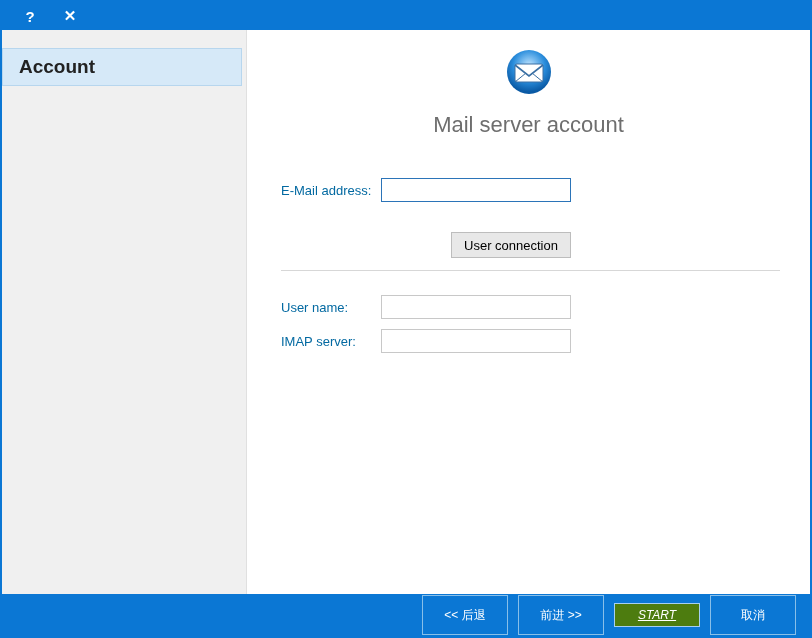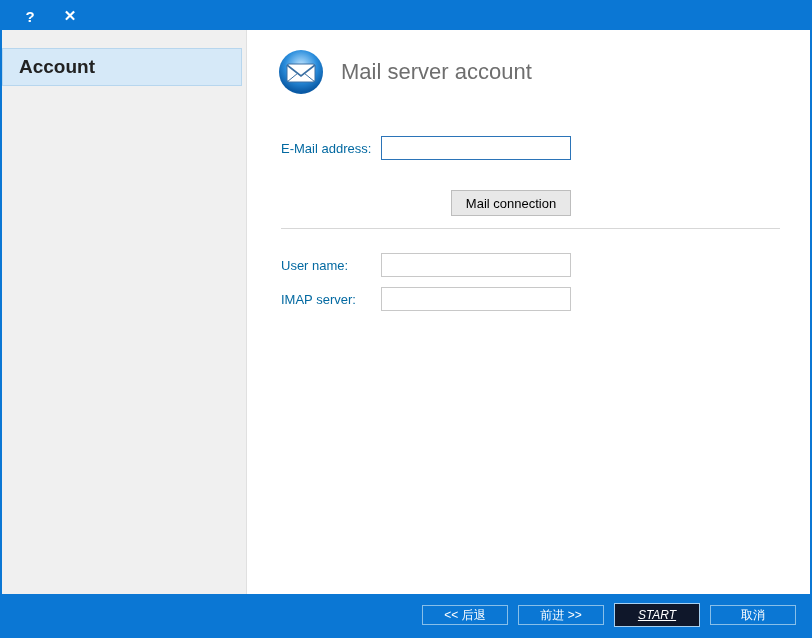--- a/index.html
+++ b/index.html
@@ -58,20 +58,21 @@
     flex: 1;
     padding: 18px 30px 0 30px;
     display: flex;
     flex-direction: column;
   }
   .header-row {
     display: flex;
     align-items: center;
     gap: 16px;
     margin-bottom: 40px;
+    flex-direction: column;
   }
   .mail-icon {
     width: 48px;
     height: 48px;
   }
   .page-title {
     font-size: 22px;
     color: #6e6e6e;
     font-weight: 400;
   }
@@ -123,34 +124,34 @@
     height: 42px;
     display: flex;
     align-items: center;
     justify-content: flex-end;
     padding: 0 14px;
     gap: 10px;
   }
   .footer-spacer { flex: 1; }
   .nav-btn {
     width: 86px;
-    height: 20px;
+    height: 40px;
     background: #0b77d4;
     border: 1px solid #88bfe9;
     color: #fff;
     font-size: 12px;
     cursor: pointer;
     display: inline-flex;
     align-items: center;
     justify-content: center;
   }
   .start-btn {
     width: 86px;
     height: 24px;
-    background: #0f172a;
+    background: #4d7c0f;
     border: 1px solid #a6d0f1;
     color: #fff;
     font-size: 12px;
     font-style: italic;
     text-decoration: underline;
     cursor: pointer;
     display: inline-flex;
     align-items: center;
     justify-content: center;
   }
@@ -192,21 +193,21 @@
       <span class="page-title">Mail server account</span>
     </div>
 
     <div class="form-area">
       <div class="form-row">
         <span class="form-label">E-Mail address:</span>
         <input class="form-input" type="text" value="" style="">
       </div>
 
       <div class="test-row">
-        <button class="test-btn">Mail connection</button>
+        <button class="test-btn">User connection</button>
       </div>
 
       <hr class="divider">
 
       <div class="form-row">
         <span class="form-label">User name:</span>
         <input class="form-input gray" type="text" value="" style="">
       </div>
       <div class="form-row">
         <span class="form-label">IMAP server:</span>

